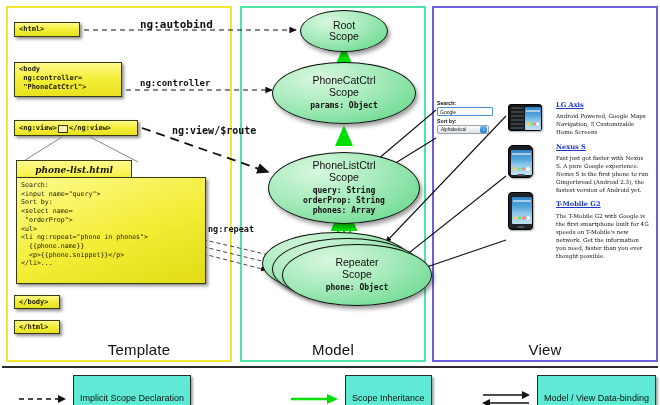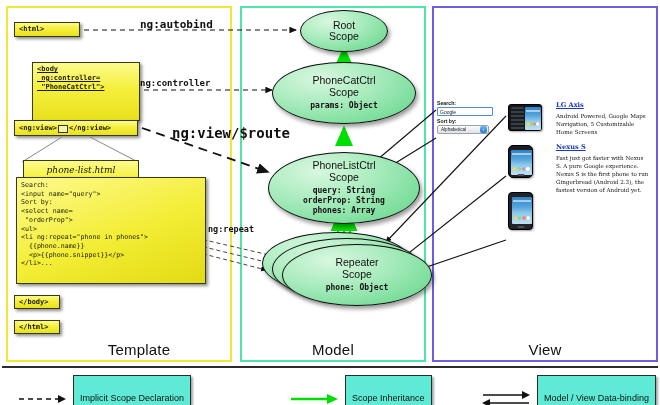--- a/index.html
+++ b/index.html
@@ -26,36 +26,36 @@
   .ybox{
     position:absolute;
     background:linear-gradient(180deg,#fdfa8e 0%,#f5ef3c 45%,#e8e11d 100%);
     border:1.5px solid #3a3a12;
     box-shadow:2px 2px 3px rgba(0,0,0,.45);
     font-family:"DejaVu Sans Mono","Liberation Mono",monospace;
     font-size:7px;font-weight:bold;color:#1a1a00;
     padding:2px 4px;box-sizing:border-box;white-space:pre;line-height:1.25;
   }
   #box-html{left:14px;top:22px;width:66px;height:15px;display:flex;align-items:center;}
-  #box-body{left:32px;top:62px;width:108px;height:59px;text-decoration:underline;}
+  #box-body{left:14px;top:62px;width:108px;height:35px;}
   #box-ngview{left:14px;top:120px;width:124px;height:16px;display:flex;align-items:flex-end;gap:0;}
   #box-ngview .vtag{letter-spacing:0px;}
   .slotbox{display:inline-block;width:8px;height:6px;border:1px solid #3a3a12;background:#f7f3b0;margin:0 1px;vertical-align:middle;}
   #box-bodyclose{left:14px;top:295px;width:46px;height:14px;display:flex;align-items:center;}
   #box-htmlclose{left:14px;top:320px;width:46px;height:14px;display:flex;align-items:center;}
 
   
   #note-wrap{position:absolute;left:16px;top:160px;width:190px;height:124px;}
   #note-tab{
     position:absolute;left:0;top:0;width:116px;height:18px;
     background:linear-gradient(180deg,#fdfa8e,#f7f23f);
     border:1.5px solid #3a3a12;border-bottom:none;box-sizing:border-box;
     display:flex;align-items:center;justify-content:center;
     font-family:"DejaVu Serif","Liberation Serif",serif;
-    font-style:italic;font-weight:normal;font-size:9px;color:#141400;margin-left:7px;
+    font-style:italic;font-weight:bold;font-size:9px;color:#141400;
   }
   #note-body{
     position:absolute;left:0;top:17px;width:190px;height:107px;
     background:linear-gradient(160deg,#fdfa8e 0%,#f3ed35 55%,#e2db14 100%);
     border:1.5px solid #3a3a12;box-sizing:border-box;
     box-shadow:2px 2px 3px rgba(0,0,0,.45);
     padding:3px 4px;
     font-family:"DejaVu Sans Mono","Liberation Mono",monospace;
     font-size:6.6px;line-height:1.32;color:#1a1a00;white-space:pre;
   }
@@ -83,21 +83,21 @@
 
   
   svg#wires{position:absolute;left:0;top:0;width:660px;height:405px;overflow:visible;}
   .lbl{
     position:absolute;
     font-family:"DejaVu Sans Mono","Liberation Mono",monospace;
     font-weight:bold;color:#111;white-space:nowrap;
   }
   #lbl-autobind{left:140px;top:18px;font-size:11px;}
   #lbl-controller{left:140px;top:78px;font-size:9px;}
-  #lbl-route{left:172px;top:125px;font-size:14px;}
+  #lbl-route{left:172px;top:125px;font-size:10px;}
   #lbl-repeat{left:208px;top:224px;font-size:8.5px;}
 
   
   #view-ui{position:absolute;left:437px;top:101px;width:62px;}
   .v-lab{font-size:5.2px;color:#111;font-weight:bold;margin:0 0 1px 0;line-height:1;}
   #v-search-input{
     width:56px;height:9px;box-sizing:border-box;
     border:1px solid #4a8ed8;background:#fff;border-radius:1px;
     font-size:5px;color:#222;padding:0 2px;line-height:9px;
     font-family:"Liberation Sans",sans-serif;
@@ -320,20 +320,24 @@
 
   <div id="phone-list">
     <div class="pl-item">
       <div class="pl-title">LG Axis</div>
       <div class="pl-snip">Android Powered, Google Maps Navigation, 5 Customizable Home Screens</div>
     </div>
     <div class="pl-item">
       <div class="pl-title">Nexus S</div>
       <div class="pl-snip">Fast just got faster with Nexus S. A pure Google experience. Nexus S is the first phone to run Gingerbread (Android 2.3), the fastest version of Android yet.</div>
     </div>
+    <div class="pl-item">
+      <div class="pl-title">T-Mobile G2</div>
+      <div class="pl-snip">The T-Mobile G2 with Google is the first smartphone built for 4G speeds on T-Mobile's new network. Get the information you need, faster than you ever thought possible.</div>
+    </div>
   </div>
 
   <div id="legend">
     <div class="rule"></div>
 
     <div class="lg-item" id="lg-1">
       <svg width="48" height="12">
         <line x1="1" y1="6" x2="40" y2="6" stroke="#111" stroke-width="1.4" stroke-dasharray="5,4"></line>
         <path d="M40,2 L48,6 L40,10 Z" fill="#111"></path>
       </svg>

